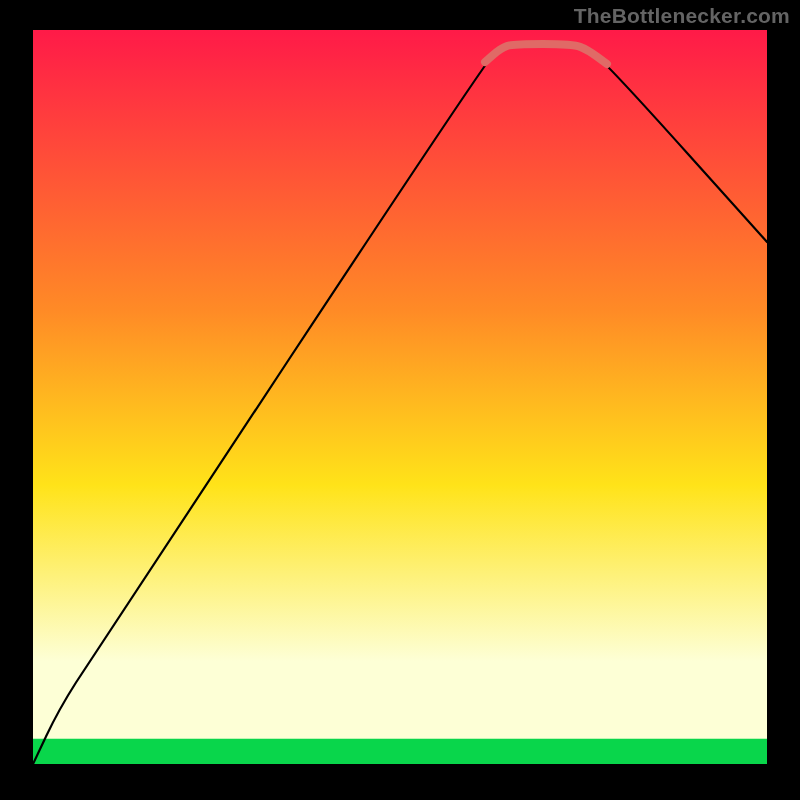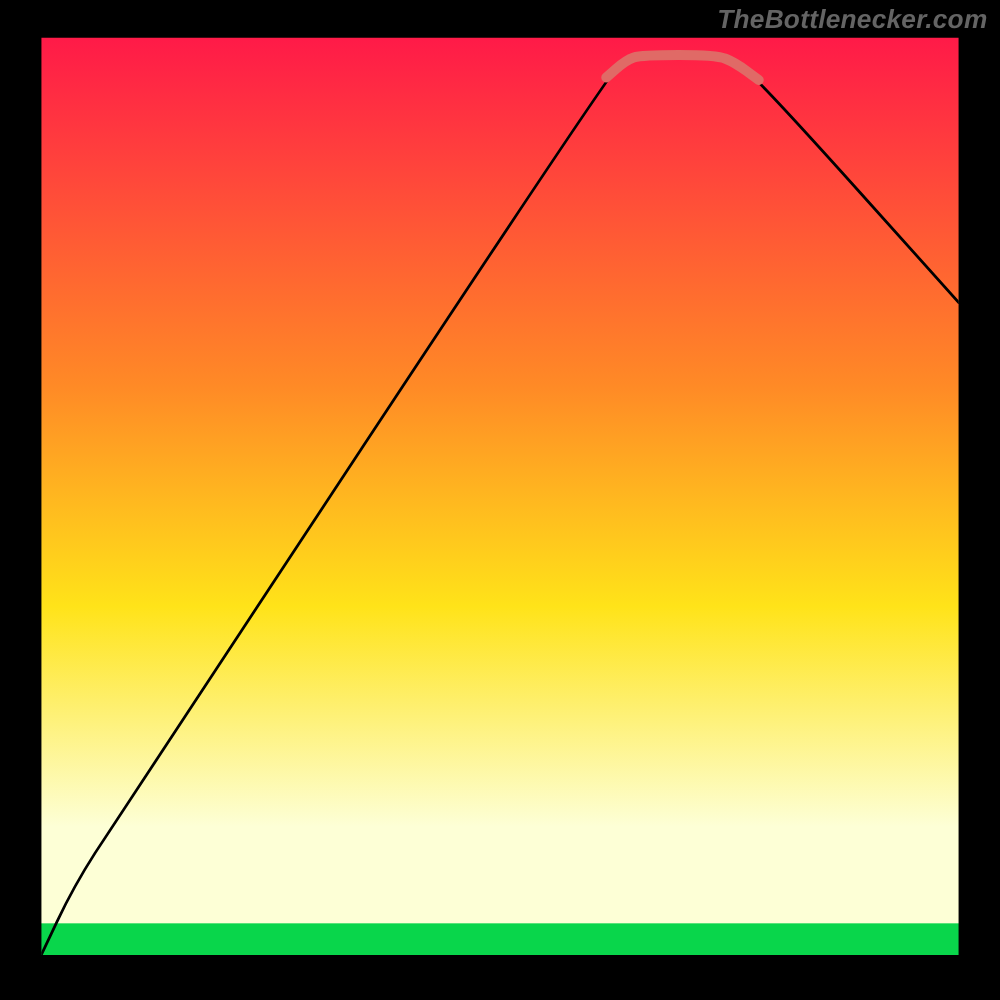--- a/index.html
+++ b/index.html
@@ -13,21 +13,20 @@
   .watermark {
     position: absolute;
     top: 4px;
     right: 10px;
     font-family: Arial, Helvetica, sans-serif;
     font-size: 21px;
     font-weight: bold;
     color: #646464;
     letter-spacing: 0.2px;
     z-index: 10;
-    font-style: italic;
   }
   .plot-area {
     position: absolute;
     left: 33px;
     top: 30px;
     width: 734px;
     height: 734px;
   }
   .plot-area svg {
     display: block;

